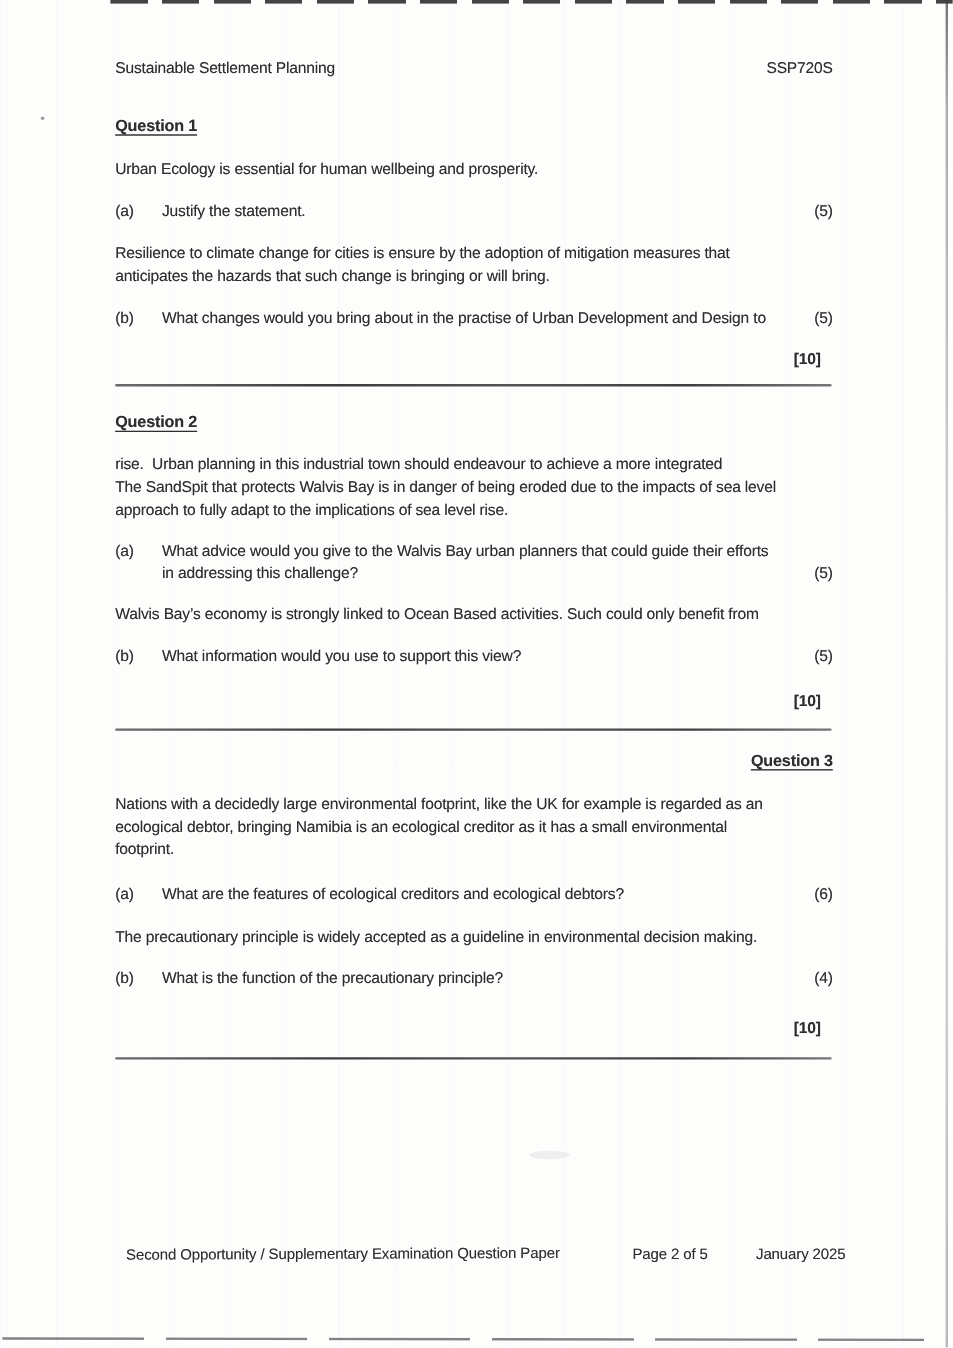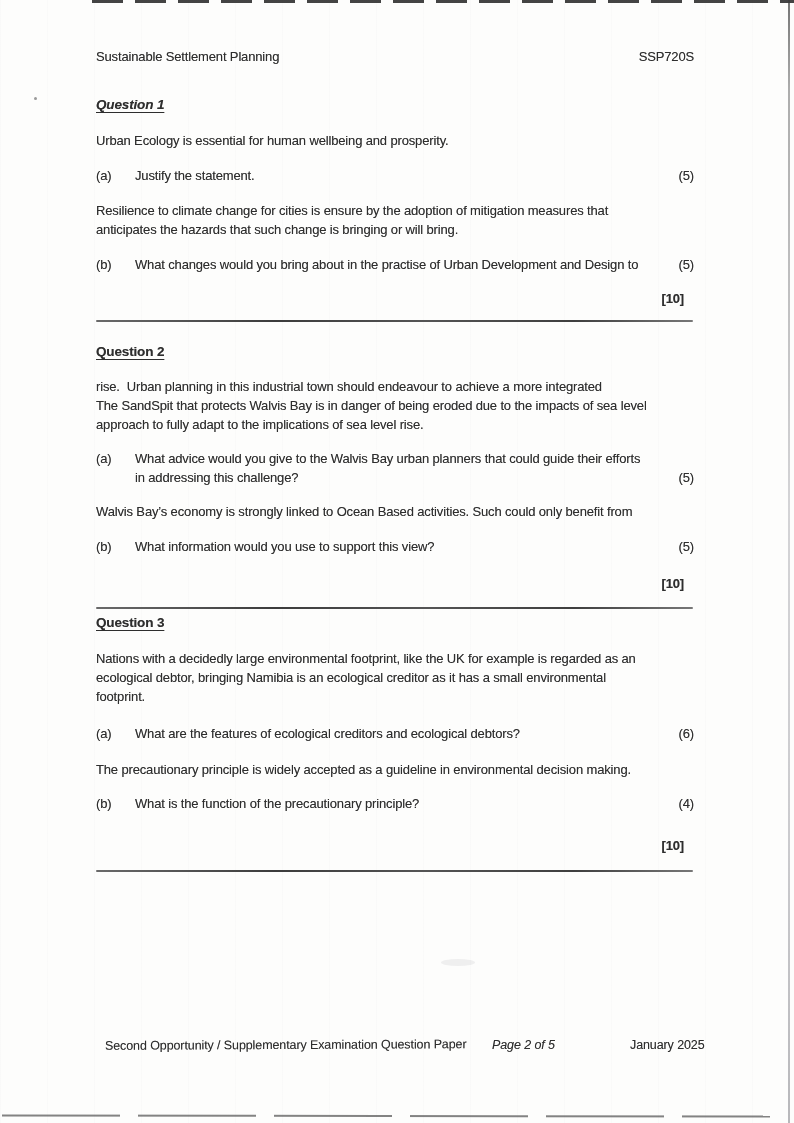--- a/index.html
+++ b/index.html
@@ -48,52 +48,52 @@
     font-weight: bold;
     padding-right: 10px;
   }
   .divider {
     height: 2px;
     width: 597px;
     background: linear-gradient(90deg, #6a6a6a, #3c3c3c 30%, #555 55%, #3f3f3f 80%, #777);
     border-radius: 1px;
   }
   
-  .mt-q1title { margin-top: 29px; font-style: italic; }
+  .mt-q1title { margin-top: 29px; }
   .mt-intro1  { margin-top: 17px; }
   .mt-a1      { margin-top: 16px; }
   .mt-mid1    { margin-top: 16px; }
   .mt-b1      { margin-top: 16px; }
   .mt-tot1    { margin-top: 15px; }
   .mt-div1    { margin-top: 12px; }
   .mt-q2title { margin-top: 20px; }
   .mt-intro2  { margin-top: 16px; }
   .mt-a2      { margin-top: 15px; }
   .mt-mid2    { margin-top: 15px; }
   .mt-b2      { margin-top: 16px; }
   .mt-tot2    { margin-top: 18px; }
   .mt-div2    { margin-top: 14px; }
-  .mt-q3title { margin-top: 4px; }
+  .mt-q3title { margin-top: 15px; text-align: right; }
   .mt-intro3  { margin-top: 17px; }
   .mt-a3      { margin-top: 18px; }
   .mt-mid3    { margin-top: 17px; }
   .mt-b3      { margin-top: 15px; }
   .mt-tot3    { margin-top: 23px; }
   .mt-div3    { margin-top: 15px; }
 
   .page-footer {
     position: absolute;
     left: 0; top: 1038px;
     width: 794px;
     font-size: 12.5px;
     letter-spacing: -0.1px;
     text-shadow: 0 0 0.5px rgba(70,70,70,0.5);
   }
   .footer-left  { position: absolute; left: 105px; top: 0; white-space: pre; transform: rotate(-0.25deg); }
-  .footer-page  { position: absolute; left: 492px; top: 0; white-space: pre; font-style: italic; }
+  .footer-page  { position: absolute; left: 527px; top: 0; white-space: pre; }
   .footer-date  { position: absolute; left: 630px; top: 0; white-space: pre; }
 
   
   .artifact-top-bar {
     position: absolute; top: 0; left: 92px; right: 0; height: 3px;
     background: repeating-linear-gradient(90deg, #232323 0 31px, rgba(35,35,35,0) 31px 43px);
     opacity: 0.85;
   }
   .artifact-bottom-bar {
     position: absolute; top: 1115px; left: 2px; width: 768px; height: 2px;

